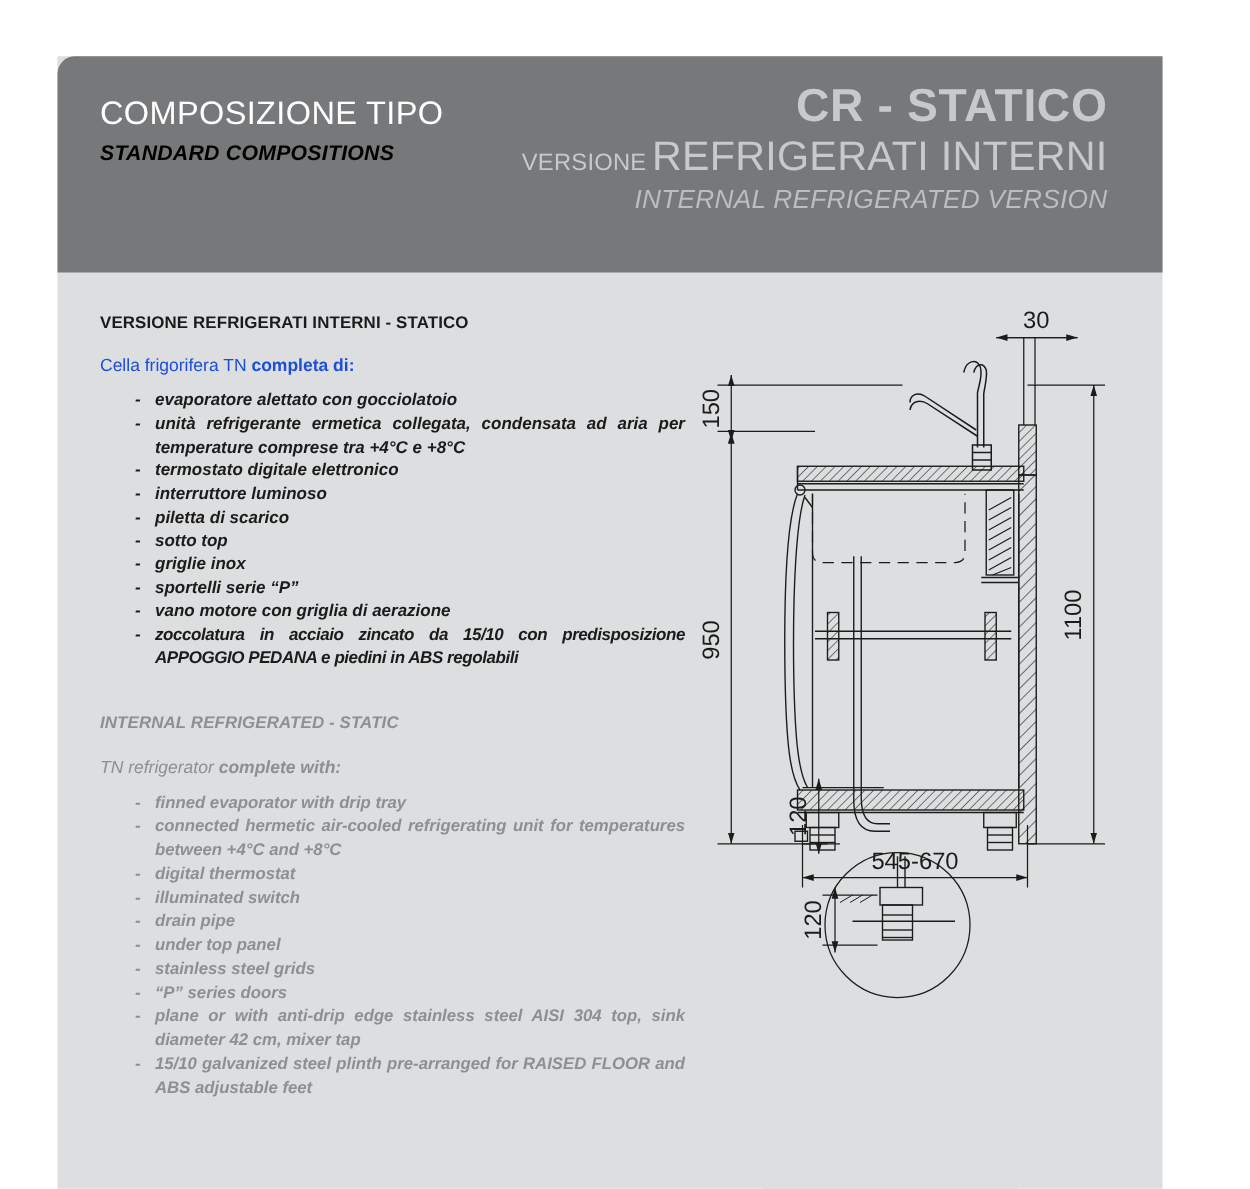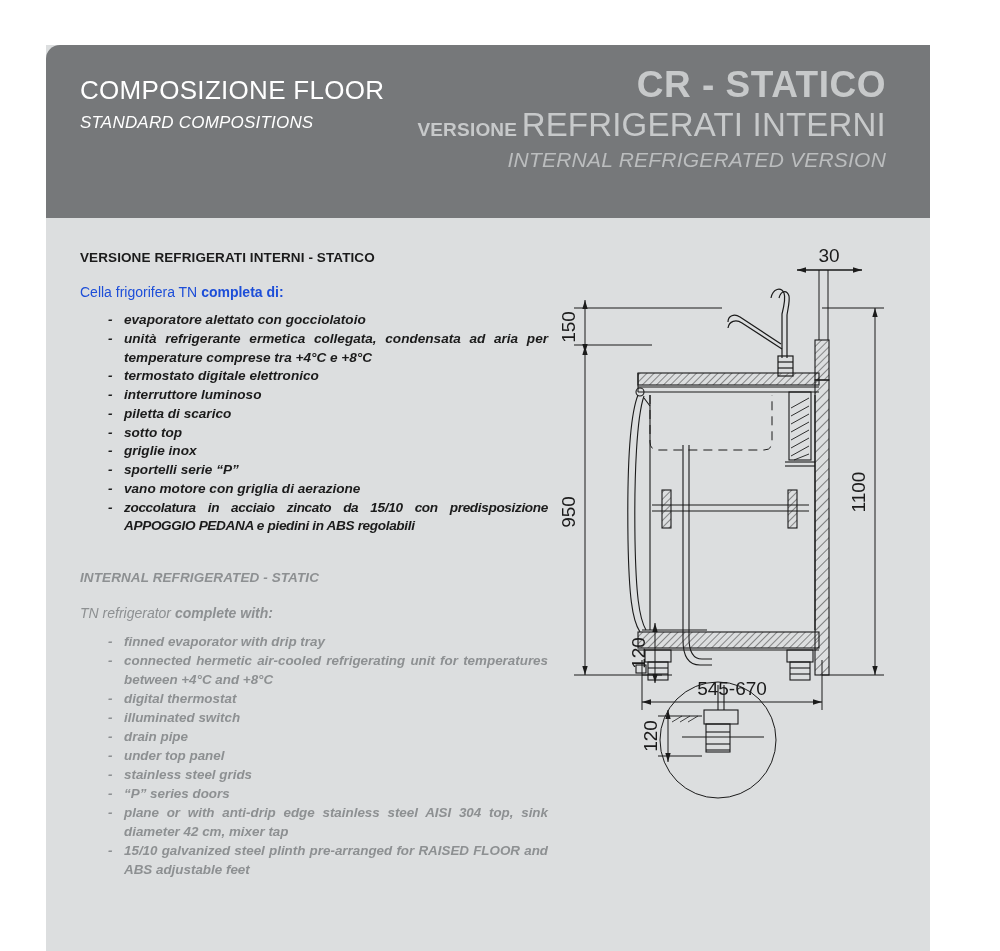--- a/index.html
+++ b/index.html
@@ -49,22 +49,22 @@
     font-size: 26px;
     letter-spacing: .3px;
     color: #ffffff;
     font-weight: 400;
     line-height: 1.05;
     white-space: nowrap;
   }
   .hdr-title-en {
     font-size: 17px;
     font-style: italic;
-    font-weight: normal;
-    color: #ffffff;
+    font-weight: bold;
+    color: #000000;
     letter-spacing: .2px;
     margin-top: 9px;
     white-space: nowrap;
   }
 
   .hdr-right {
     position: absolute;
     right: 44px;
     top: 20px;
     text-align: right;
@@ -78,21 +78,21 @@
     white-space: nowrap;
   }
   .hdr-versione-line {
     margin-top: 2px;
     white-space: nowrap;
     line-height: 1.0;
   }
   .hdr-versione-lbl {
     font-size: 19px;
     color: #c7c9ca;
-    font-weight: 700;
+    font-weight: 400;
     letter-spacing: .2px;
     vertical-align: baseline;
   }
   .hdr-versione-val {
     font-size: 33px;
     color: #c7c9ca;
     font-weight: 400;
     letter-spacing: .2px;
     vertical-align: baseline;
   }
@@ -210,21 +210,21 @@
   }
 </style>
 </head>
 <body>
 
 <div id="page">
 
   <div id="header">
 
     <div class="hdr-left">
-      <div class="hdr-title-it">COMPOSIZIONE FLOOR</div>
+      <div class="hdr-title-it">COMPOSIZIONE TIPO</div>
       <div class="hdr-title-en">STANDARD COMPOSITIONS</div>
     </div>
 
     <div class="hdr-right">
       <div class="hdr-model">CR - STATICO</div>
       <div class="hdr-versione-line">
         <span class="hdr-versione-lbl">VERSIONE</span>
         <span class="hdr-versione-val">REFRIGERATI INTERNI</span>
       </div>
       <div class="hdr-sub-en">INTERNAL REFRIGERATED VERSION</div>

